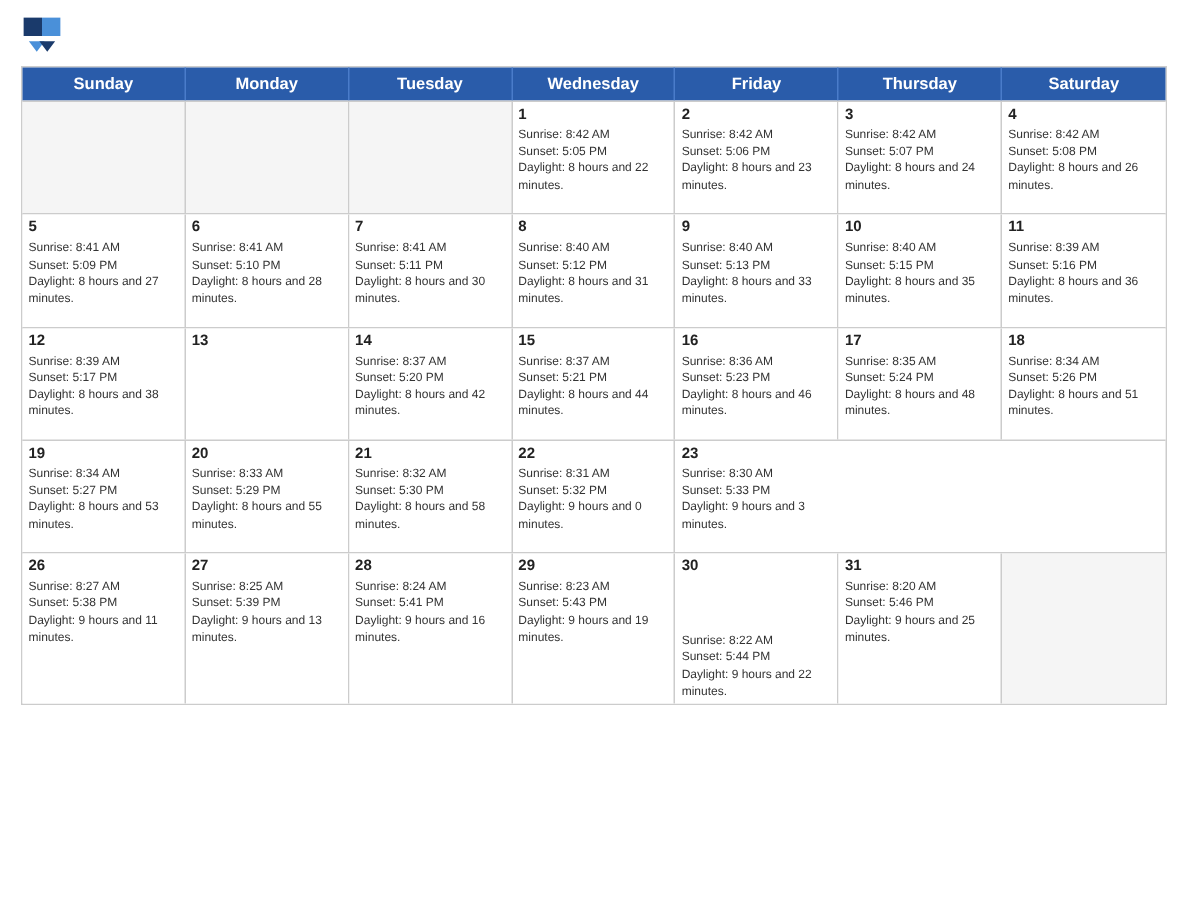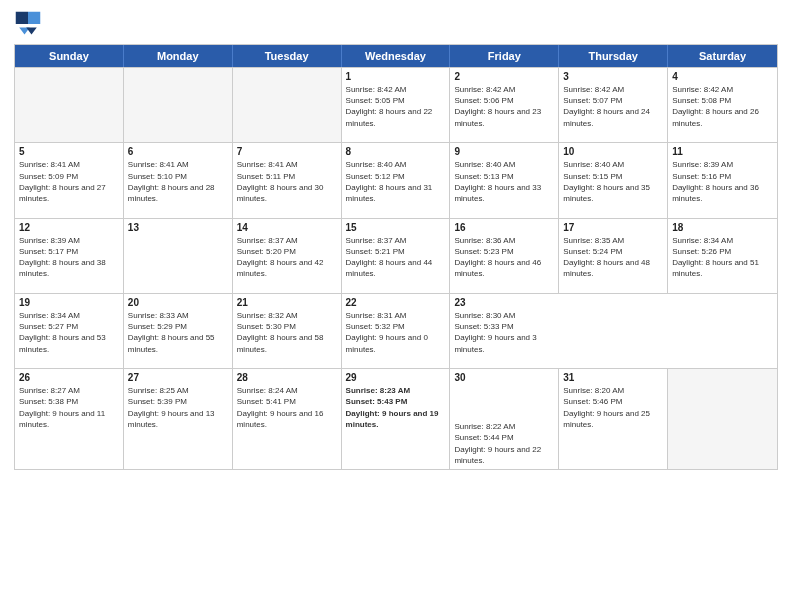--- a/index.html
+++ b/index.html
@@ -300,21 +300,21 @@
 Daylight: 9 hours and 13 minutes.</div>
           </div>
           <div class="cal-cell">
             <div class="day-num">28</div>
             <div class="cell-text" style="white-space: pre-line;">Sunrise: 8:24 AM
 Sunset: 5:41 PM
 Daylight: 9 hours and 16 minutes.</div>
           </div>
           <div class="cal-cell">
             <div class="day-num">29</div>
-            <div class="cell-text" style="white-space: pre-line; font-weight: bold;">Sunrise: 8:23 AM
+            <div class="cell-text" style="white-space: pre-line;">Sunrise: 8:23 AM
 Sunset: 5:43 PM
 Daylight: 9 hours and 19 minutes.</div>
           </div>
           <div class="cal-cell">
             <div class="day-num">30</div>
             <div class="cell-text" style="white-space: pre-line; margin-top: 36px;">Sunrise: 8:22 AM
 Sunset: 5:44 PM
 Daylight: 9 hours and 22 minutes.</div>
           </div>
           <div class="cal-cell">

